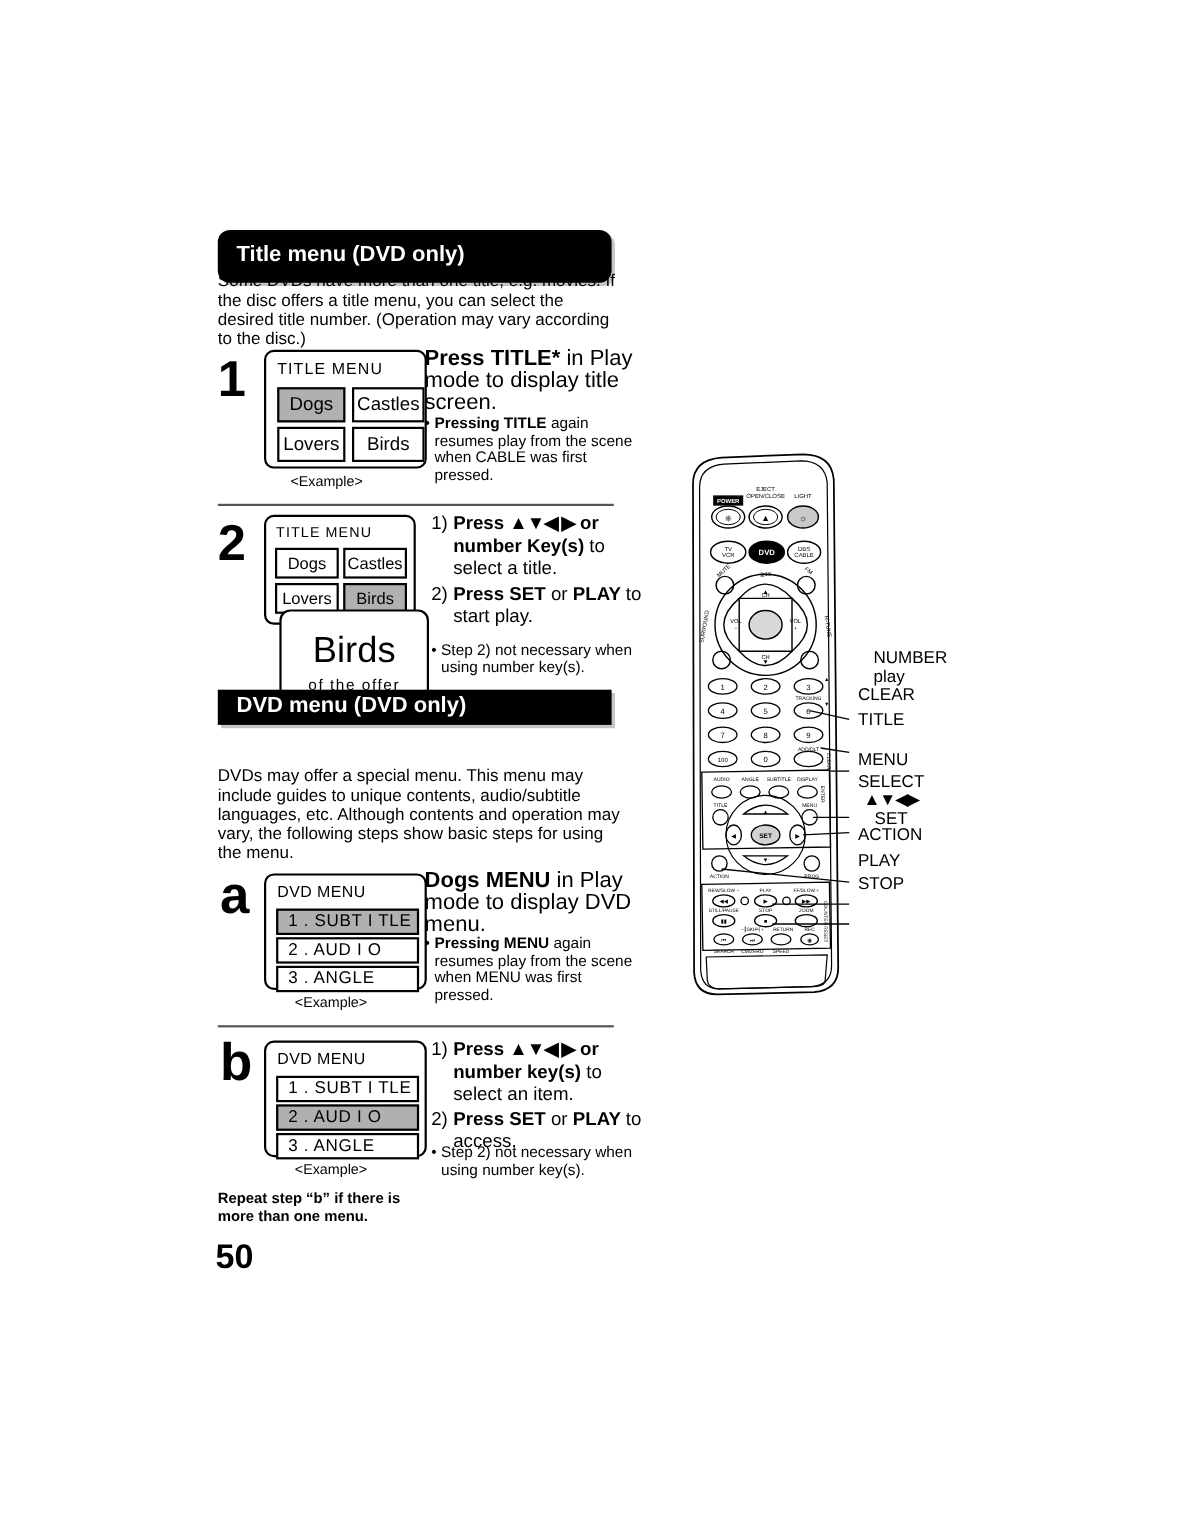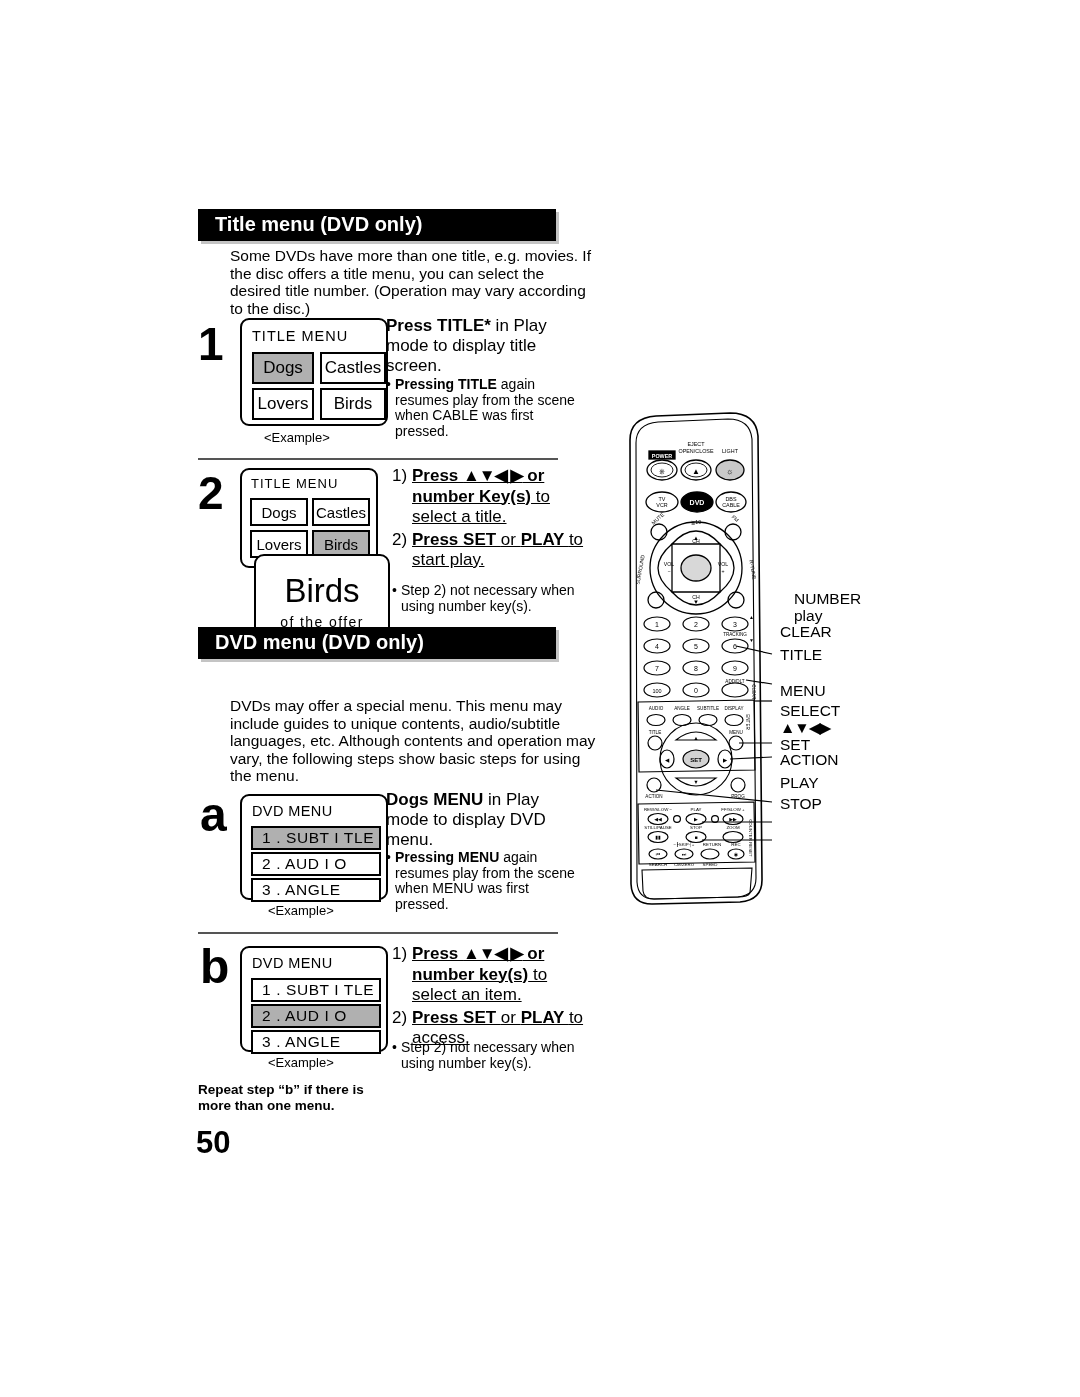--- a/index.html
+++ b/index.html
@@ -10,24 +10,24 @@
 
   
   .main-title-bar{position:absolute;left:140px;top:145px;width:768px;height:54px;background:#000;
         box-shadow:3px 3px 0 #b9b9b9;}
   .main-title-bar span{position:absolute;left:62px;top:50%;transform:translateY(-52%);
         color:#fff;font-size:32px;font-weight:bold;letter-spacing:-0.2px;}
 
   .sec-bar{position:absolute;background:#000;box-shadow:3px 3px 0 #c4c4c4;}
   .sec-bar span{position:absolute;left:17px;top:50%;transform:translateY(-54%);
         color:#fff;font-size:20px;font-weight:bold;}
-  #sec-title{left:198px;top:209px;width:358px;height:32px;}
+  #sec-title{left:198px;top:209px;width:358px;height:48px;border-radius:11px;}
   #sec-dvd{left:198px;top:627px;width:358px;height:32px;}
 
-  .body-text{position:absolute;font-size:15.5px;line-height:17.6px;width:368px;left:198px;margin-left:32px;}
+  .body-text{position:absolute;font-size:15.5px;line-height:17.6px;width:368px;left:198px;}
   #intro-title{top:247px;}
   #intro-dvd{top:697px;}
 
   
   .divider{position:absolute;height:2px;background:#555;left:198px;width:360px;}
   #div1{top:458px;}
   #div2{top:932px;}
 
   .step{position:absolute;}
   .step-num{position:absolute;font-size:46px;line-height:46px;font-weight:bold;
@@ -44,28 +44,28 @@
         display:flex;align-items:center;font-size:15.5px;letter-spacing:0.6px;padding-left:9px;}
   .row-item.sel{background:#b0b0b0;}
   .example{position:absolute;font-size:13px;}
 
   .overlay-screen{position:absolute;border:2.4px solid #000;border-radius:10px;background:#fff;
         box-sizing:border-box;}
   .overlay-big{position:absolute;width:100%;text-align:center;font-size:33px;}
   .overlay-small{position:absolute;width:100%;text-align:center;font-size:14px;letter-spacing:1.4px;}
 
   
-  .instr{position:absolute;width:190px;font-size:17px;line-height:20px;}
+  .instr{position:absolute;width:190px;font-size:20px;line-height:20px;}
   .instr b{font-weight:bold;}
   .bullet{position:absolute;width:190px;font-size:14px;line-height:15.6px;}
   .bullet .dot{position:absolute;left:0;top:0;}
   .bullet .txt{display:block;padding-left:9px;}
   .numlist{position:absolute;width:195px;font-size:17px;line-height:20.5px;}
   .numlist .n{position:absolute;left:0;}
-  .numlist .t{display:block;padding-left:20px;text-decoration:underline;}
+  .numlist .t{display:block;padding-left:20px;}
 
   .repeat-note{position:absolute;left:198px;top:1082px;width:200px;font-size:13.5px;
         line-height:15.5px;font-weight:bold;}
 
   .page-num{position:absolute;left:196px;top:1125px;font-size:31px;font-weight:bold;}
 
   
   .remote-wrap{position:absolute;left:612px;top:410px;width:330px;height:500px;}
   .callout{position:absolute;font-size:15.5px;line-height:17px;}
   .arrows{letter-spacing:-1px;}
@@ -386,21 +386,21 @@
     </svg>
 
     
     <div class="callout" style="left:168px;top:180px;margin-left:14px;">
       <div>NUMBER</div>
       <div>play</div>
     </div>
     <div class="callout" style="left:168px;top:213px;">CLEAR</div>
     <div class="callout" style="left:168px;top:236px;">TITLE</div>
     <div class="callout" style="left:168px;top:272px;">MENU</div>
-    <div class="callout" style="left:168px;top:292px;">
+    <div class="callout" style="left:168px;top:292px;text-align:center;">
       <div>SELECT</div>
       <div class="arrows">▲▼◀▶</div>
       <div>SET</div>
     </div>
     <div class="callout" style="left:168px;top:341px;">ACTION</div>
     <div class="callout" style="left:168px;top:364px;">PLAY</div>
     <div class="callout" style="left:168px;top:385px;">STOP</div>
   </div>
 
 </div>

